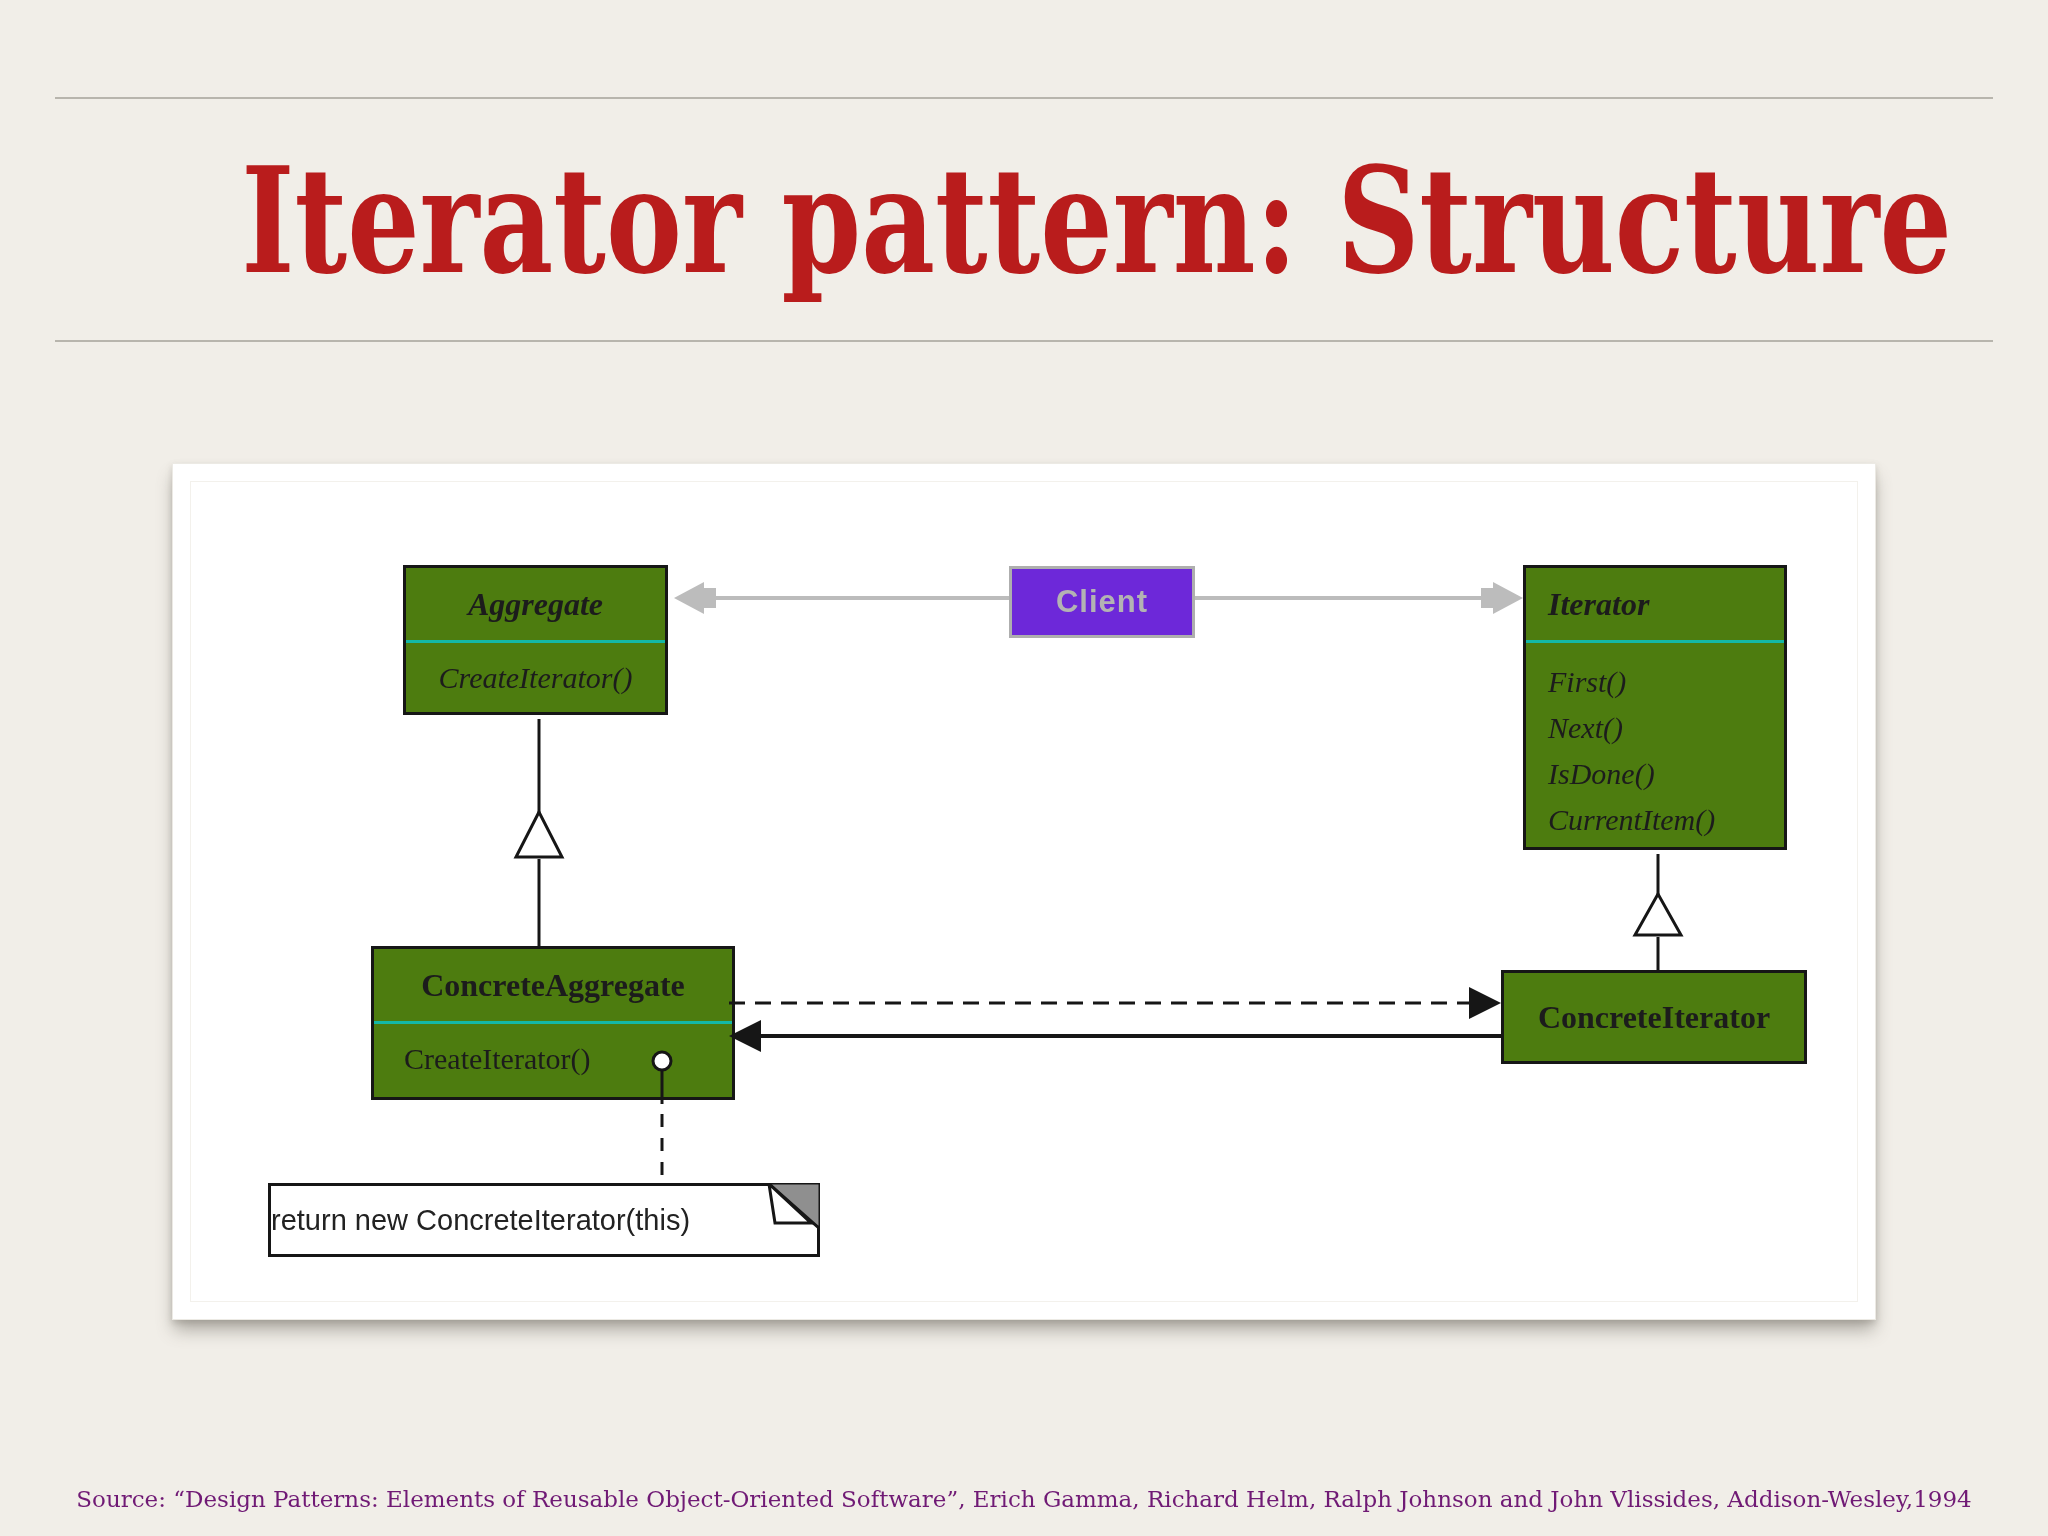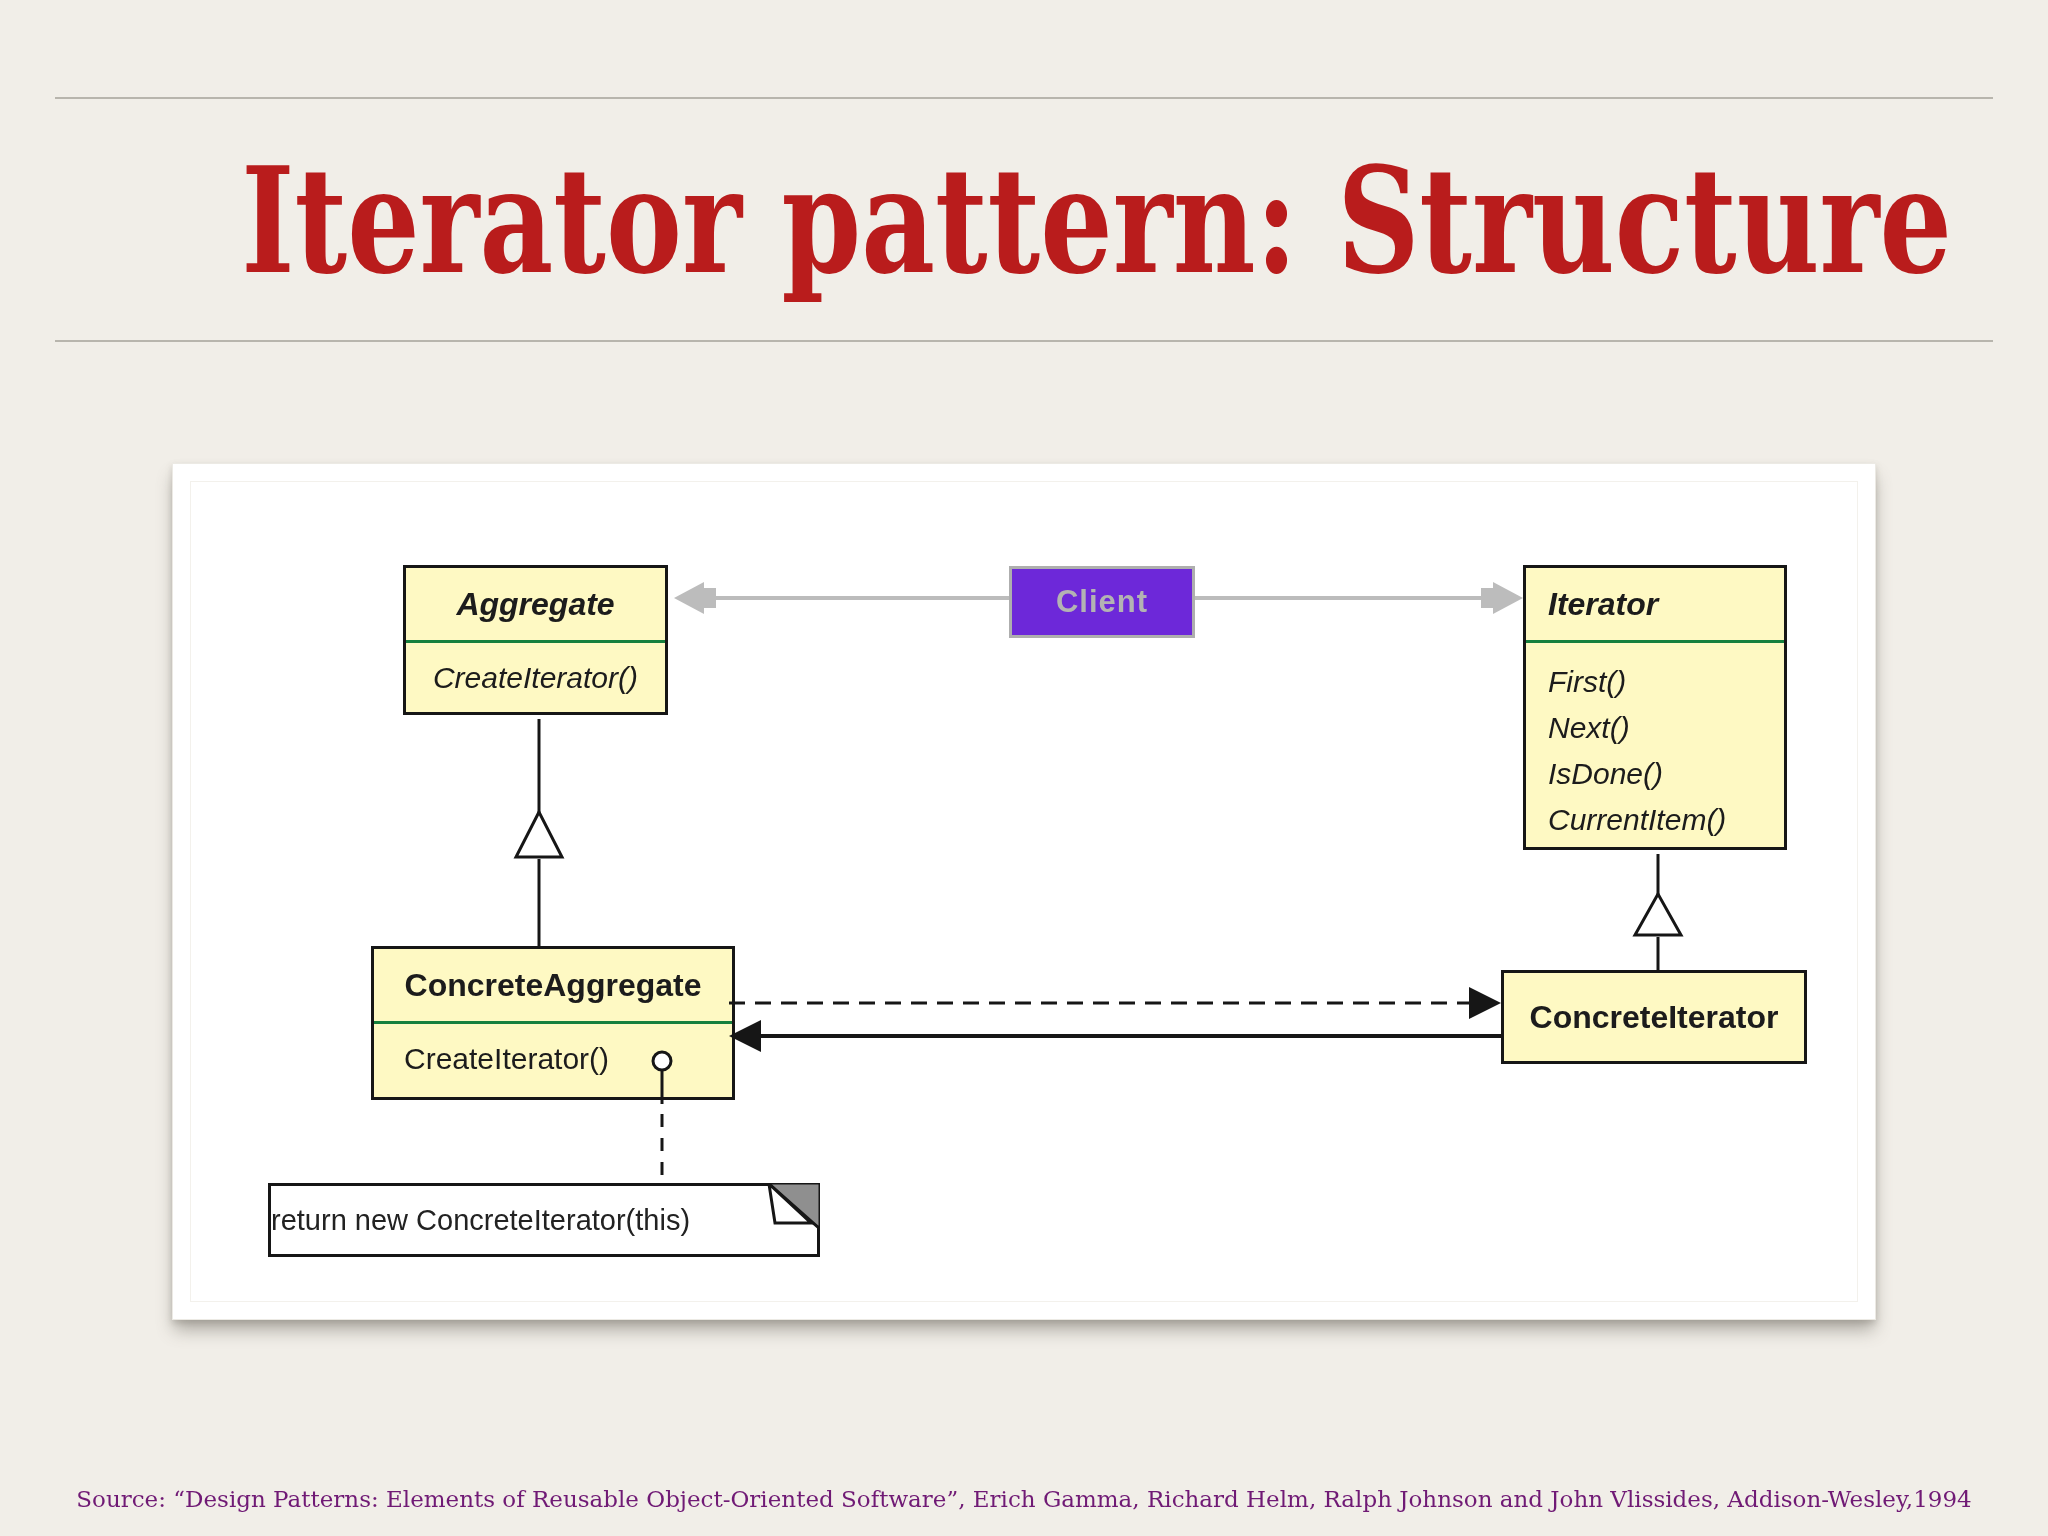--- a/index.html
+++ b/index.html
@@ -32,30 +32,30 @@
     position:absolute; left:172px; top:463px; width:1704px; height:857px;
     background:#ffffff;
     border:1px solid #eceae4;
     box-shadow:0 12px 16px -2px rgba(95,90,82,0.45), 0 3px 6px rgba(120,115,105,0.25);
   }
   .card-inner {
     position:absolute; inset:17px; border:1px solid #f3f1ec;
   }
   
   .uml-class {
-    position:absolute; background:#fef9c3; border:3px solid #161616;
-    color:#1c1c1c; z-index:2;
+    position:absolute; background:#4d7c0f; border:3px solid #161616;
+    color:#1c1c1c; z-index:2;font-family:Liberation Serif, serif;
   }
   .uml-title {
     font-weight:bold; font-size:32px;
     display:flex; align-items:center;
   }
   .uml-title.centered { justify-content:center; }
   .uml-title.leftpad { padding-left:22px; }
-  .uml-methods { border-top:3px solid #15803d; font-size:30px; }
+  .uml-methods { border-top:3px solid #14b8a6; font-size:30px; }
   .uml-methods.single { display:flex; align-items:center; justify-content:center; }
   .uml-methods.single-left { display:flex; align-items:center; padding-left:30px; }
   .uml-methods.list { padding:16px 0 0 22px; line-height:46px; }
   .abstract-name { font-style:italic; }
   .abstract-method { font-style:italic; }
   #box-aggregate { left:230px; top:101px; width:265px; height:150px; }
   #box-aggregate .uml-title { height:72px; }
   #box-aggregate .uml-methods { height:72px; }
   #box-iterator { left:1350px; top:101px; width:264px; height:285px; }
   #box-iterator .uml-title { height:72px; }

